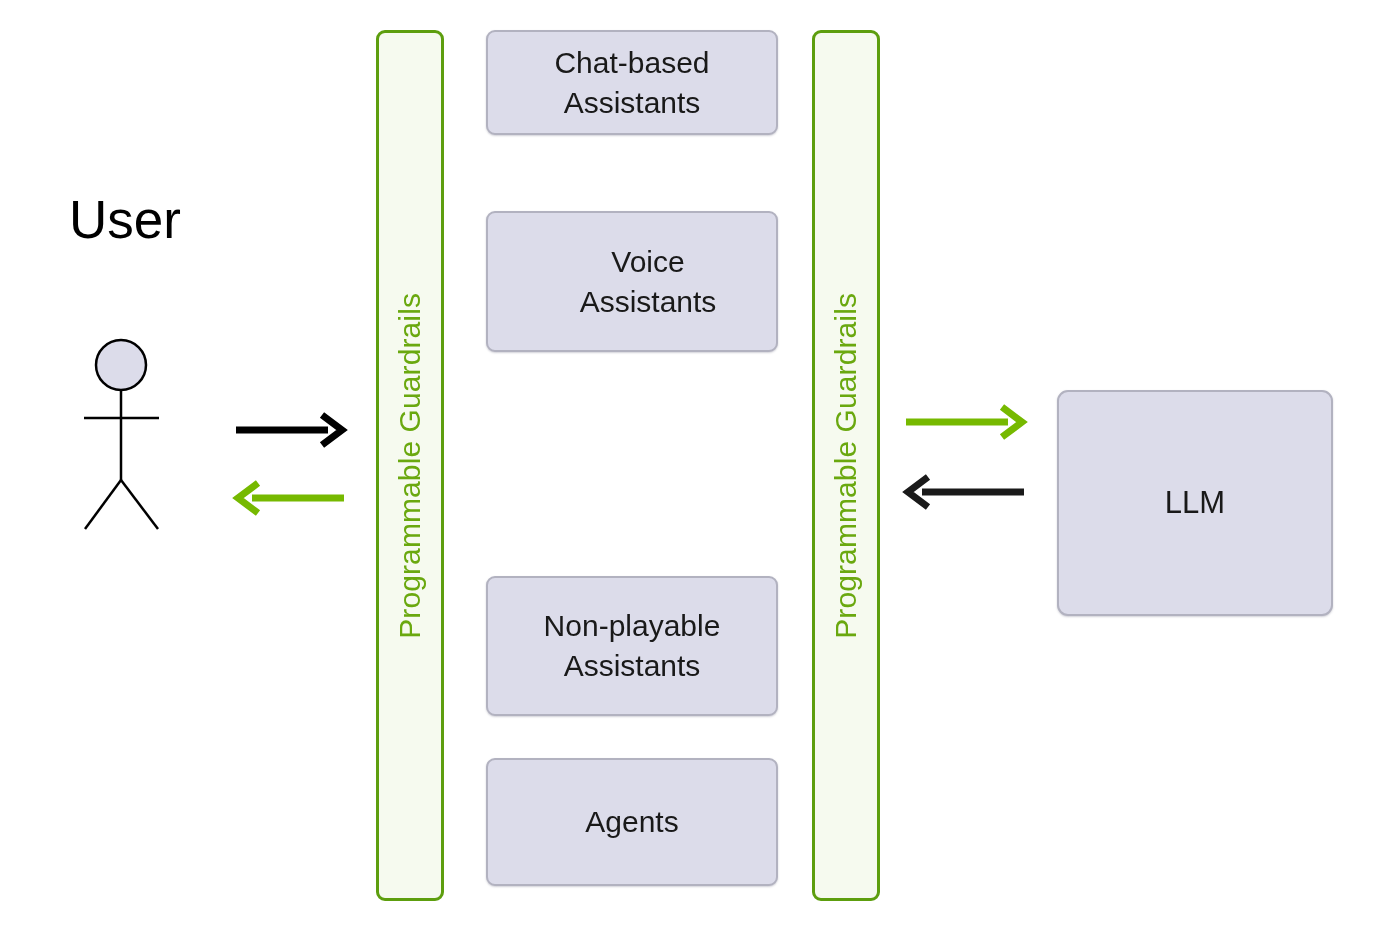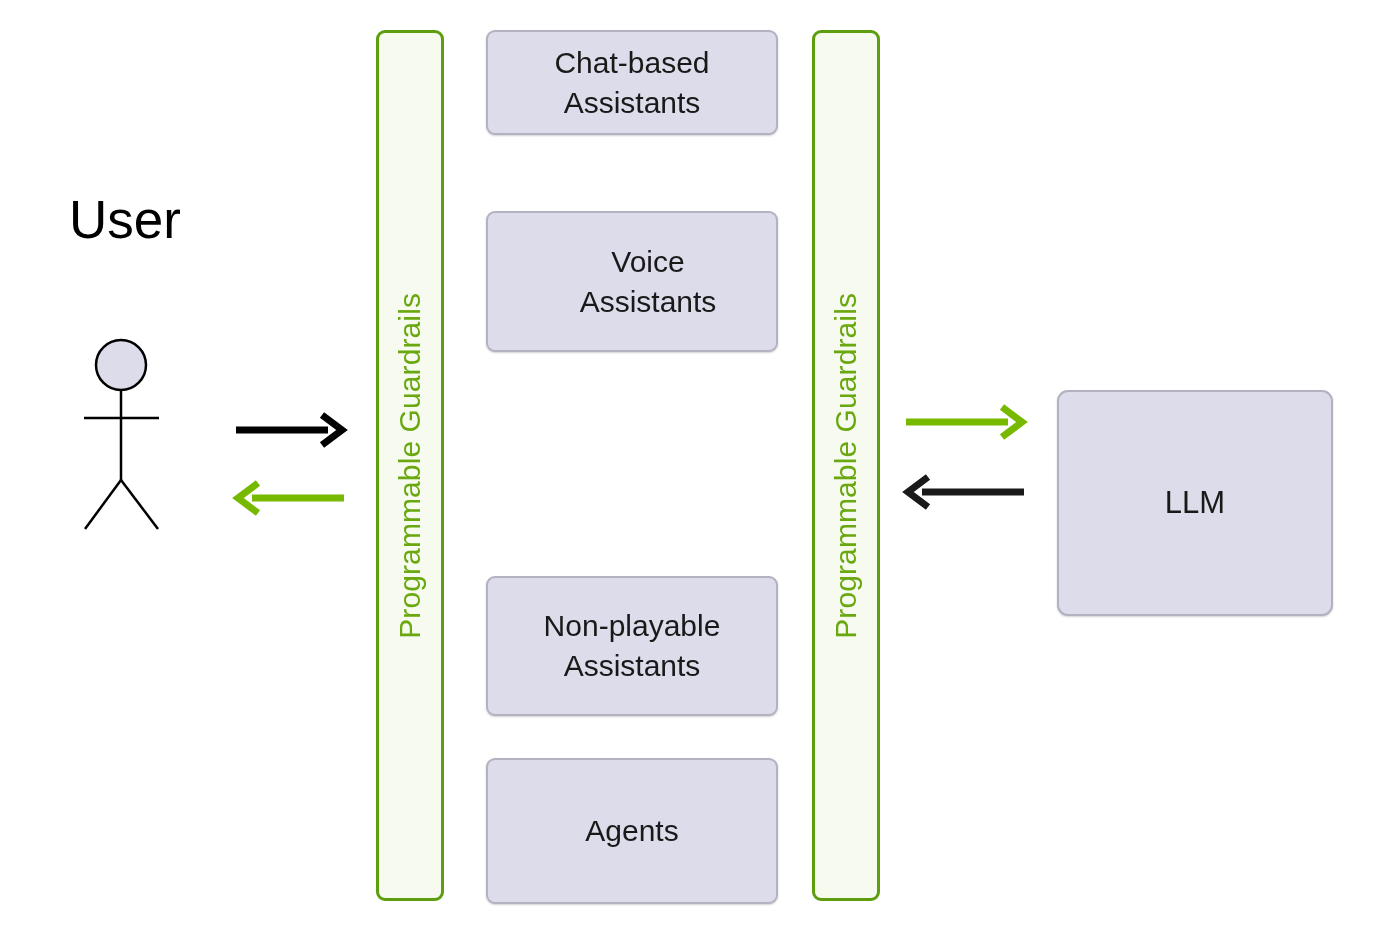--- a/index.html
+++ b/index.html
@@ -150,21 +150,21 @@
 
   <div class="app-box" style="top:211px; height:141px;padding-left:32px;">
     <span class="app-box-label"><span>Voice</span><br><span>Assistants</span></span>
   </div>
 
 
   <div class="app-box" style="top:576px; height:140px;">
     <span class="app-box-label"><span>Non-playable</span><br><span>Assistants</span></span>
   </div>
 
-  <div class="app-box" style="top:758px; height:146px;">
+  <div class="app-box" style="top:758px; height:128px;">
     <span class="app-box-label">Agents</span>
   </div>
 
   <div class="guardrail" id="guardrail-right">
     <span class="guardrail-label">Programmable Guardrails</span>
   </div>
 
   <svg id="arrow-app-to-llm" class="arrow-svg" viewBox="0 0 130 36">
     <line x1="6" y1="18" x2="108" y2="18" stroke="#76b900" stroke-width="7"></line>
     <polyline points="102,3 122,18 102,33" fill="none" stroke="#76b900" stroke-width="7" stroke-linecap="butt" stroke-linejoin="miter"></polyline>

